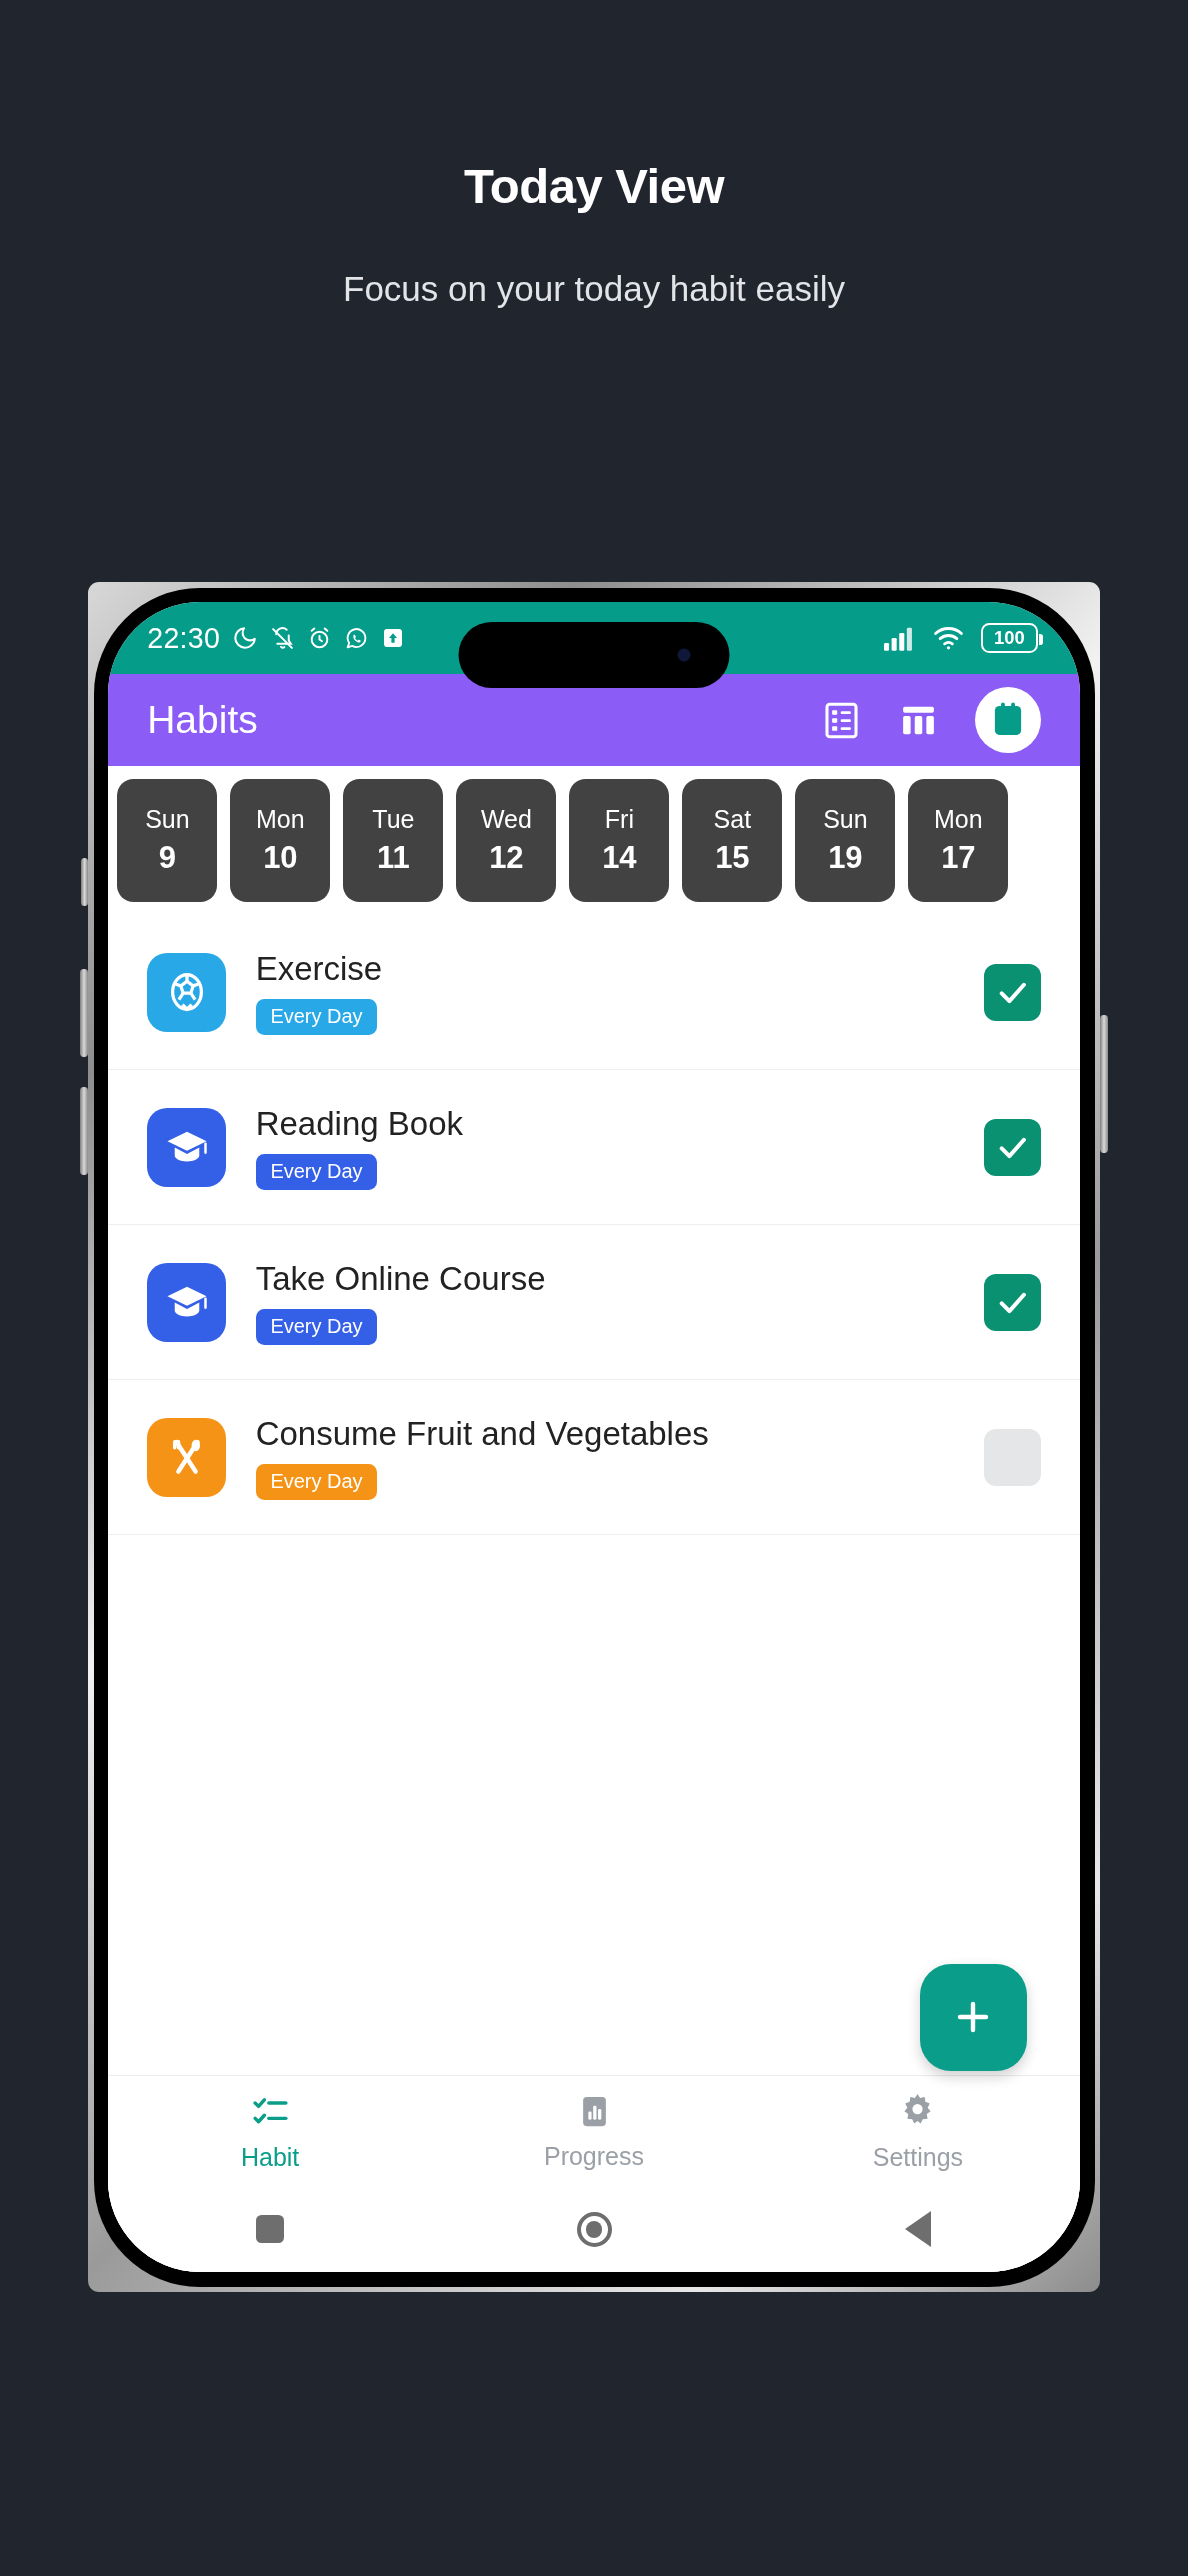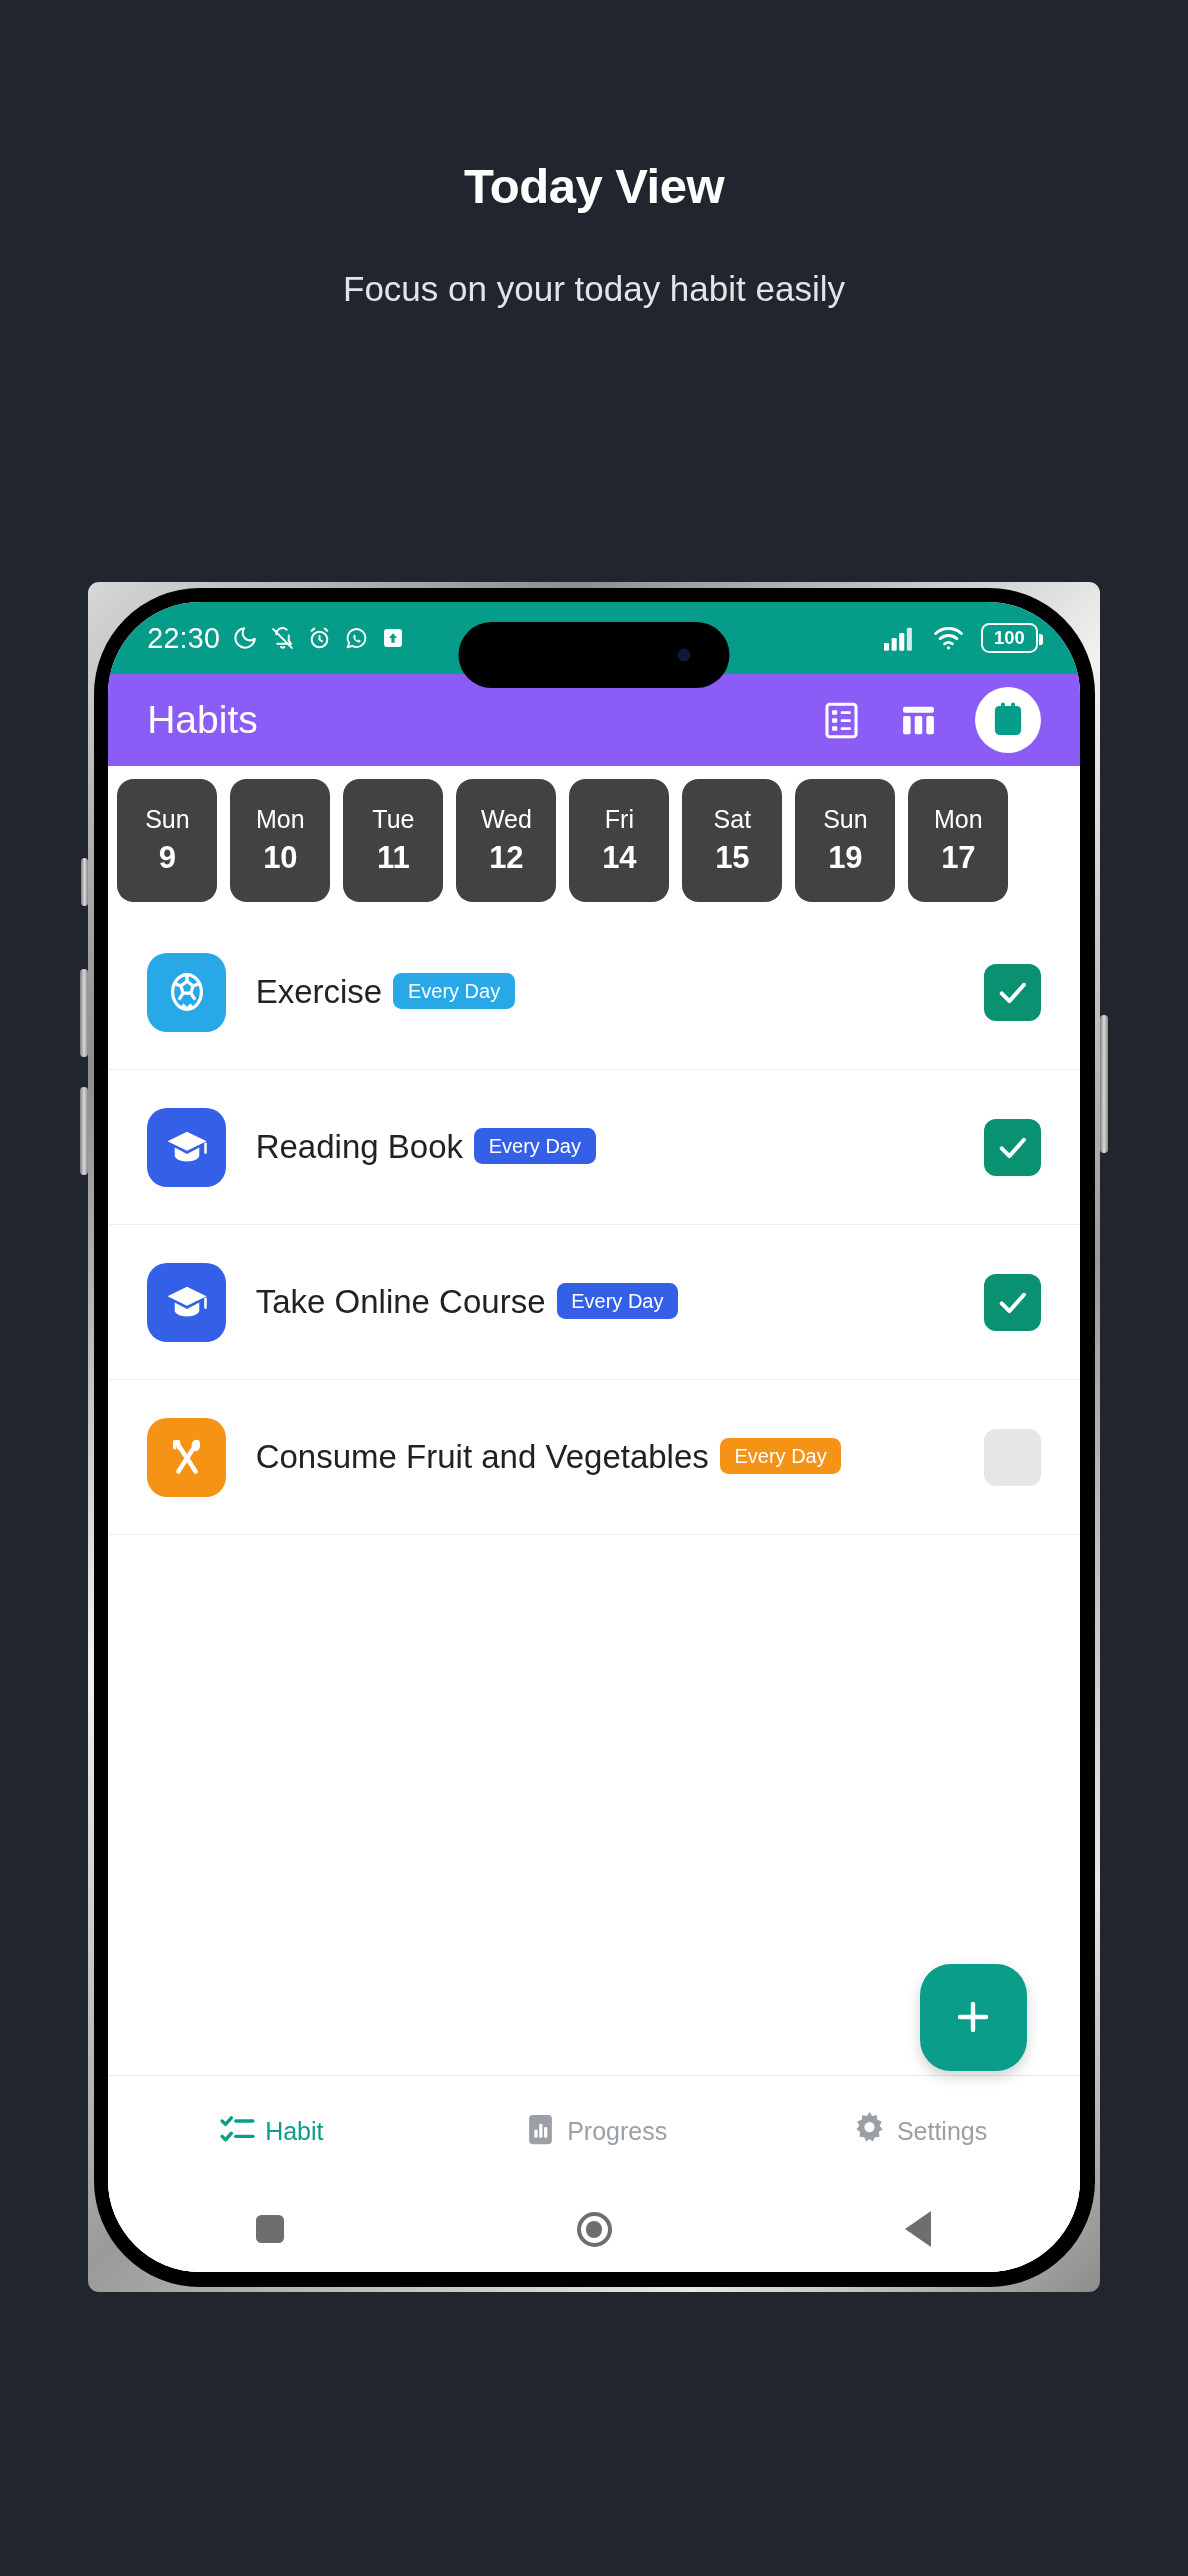--- a/index.html
+++ b/index.html
@@ -170,21 +170,21 @@
     padding: 28px 39px;
     border-bottom: 1.8px solid #eceef0;
     min-height: 155px;
   }
   .habit-icon {
     flex: 0 0 auto;
     width: 79px; height: 79px;
     border-radius: 20px;
     display: flex; align-items: center; justify-content: center;
   }
-  .habit-mid { margin-left: 29.5px; display: flex; flex-direction: row; gap: 11px; align-items: flex-start; justify-content: space-between; }
+  .habit-mid { margin-left: 29.5px; display: flex; flex-direction: column; gap: 11px; align-items: flex-start; justify-content: space-between; }
   .habit-name { font-size: 33px; color: #222222; font-weight: 400; }
   .habit-badge {
     font-size: 20px;
     color: #ffffff;
     padding: 6.4px 14.7px;
     border-radius: 8.3px;
     font-weight: 500;
   }
   .habit-check {
     margin-left: auto;
@@ -215,21 +215,21 @@
     position: absolute;
     left: 0; right: 0; bottom: 85px;
     height: 112px;
     background: #ffffff;
     border-top: 1.8px solid #e9ebed;
     display: flex;
     align-items: center;
   }
   .navitem {
     flex: 1;
-    display: flex; flex-direction: row;
+    display: flex; flex-direction: column;
     align-items: center; justify-content: center;
     gap: 7.4px;
   }
   .navlabel { font-size: 25px; }
   .navitem.active .navlabel { color: #0a9e8a; }
   .navitem.inactive .navlabel { color: #9aa0a6; }
 
   
   .androidnav {
     position: absolute;

